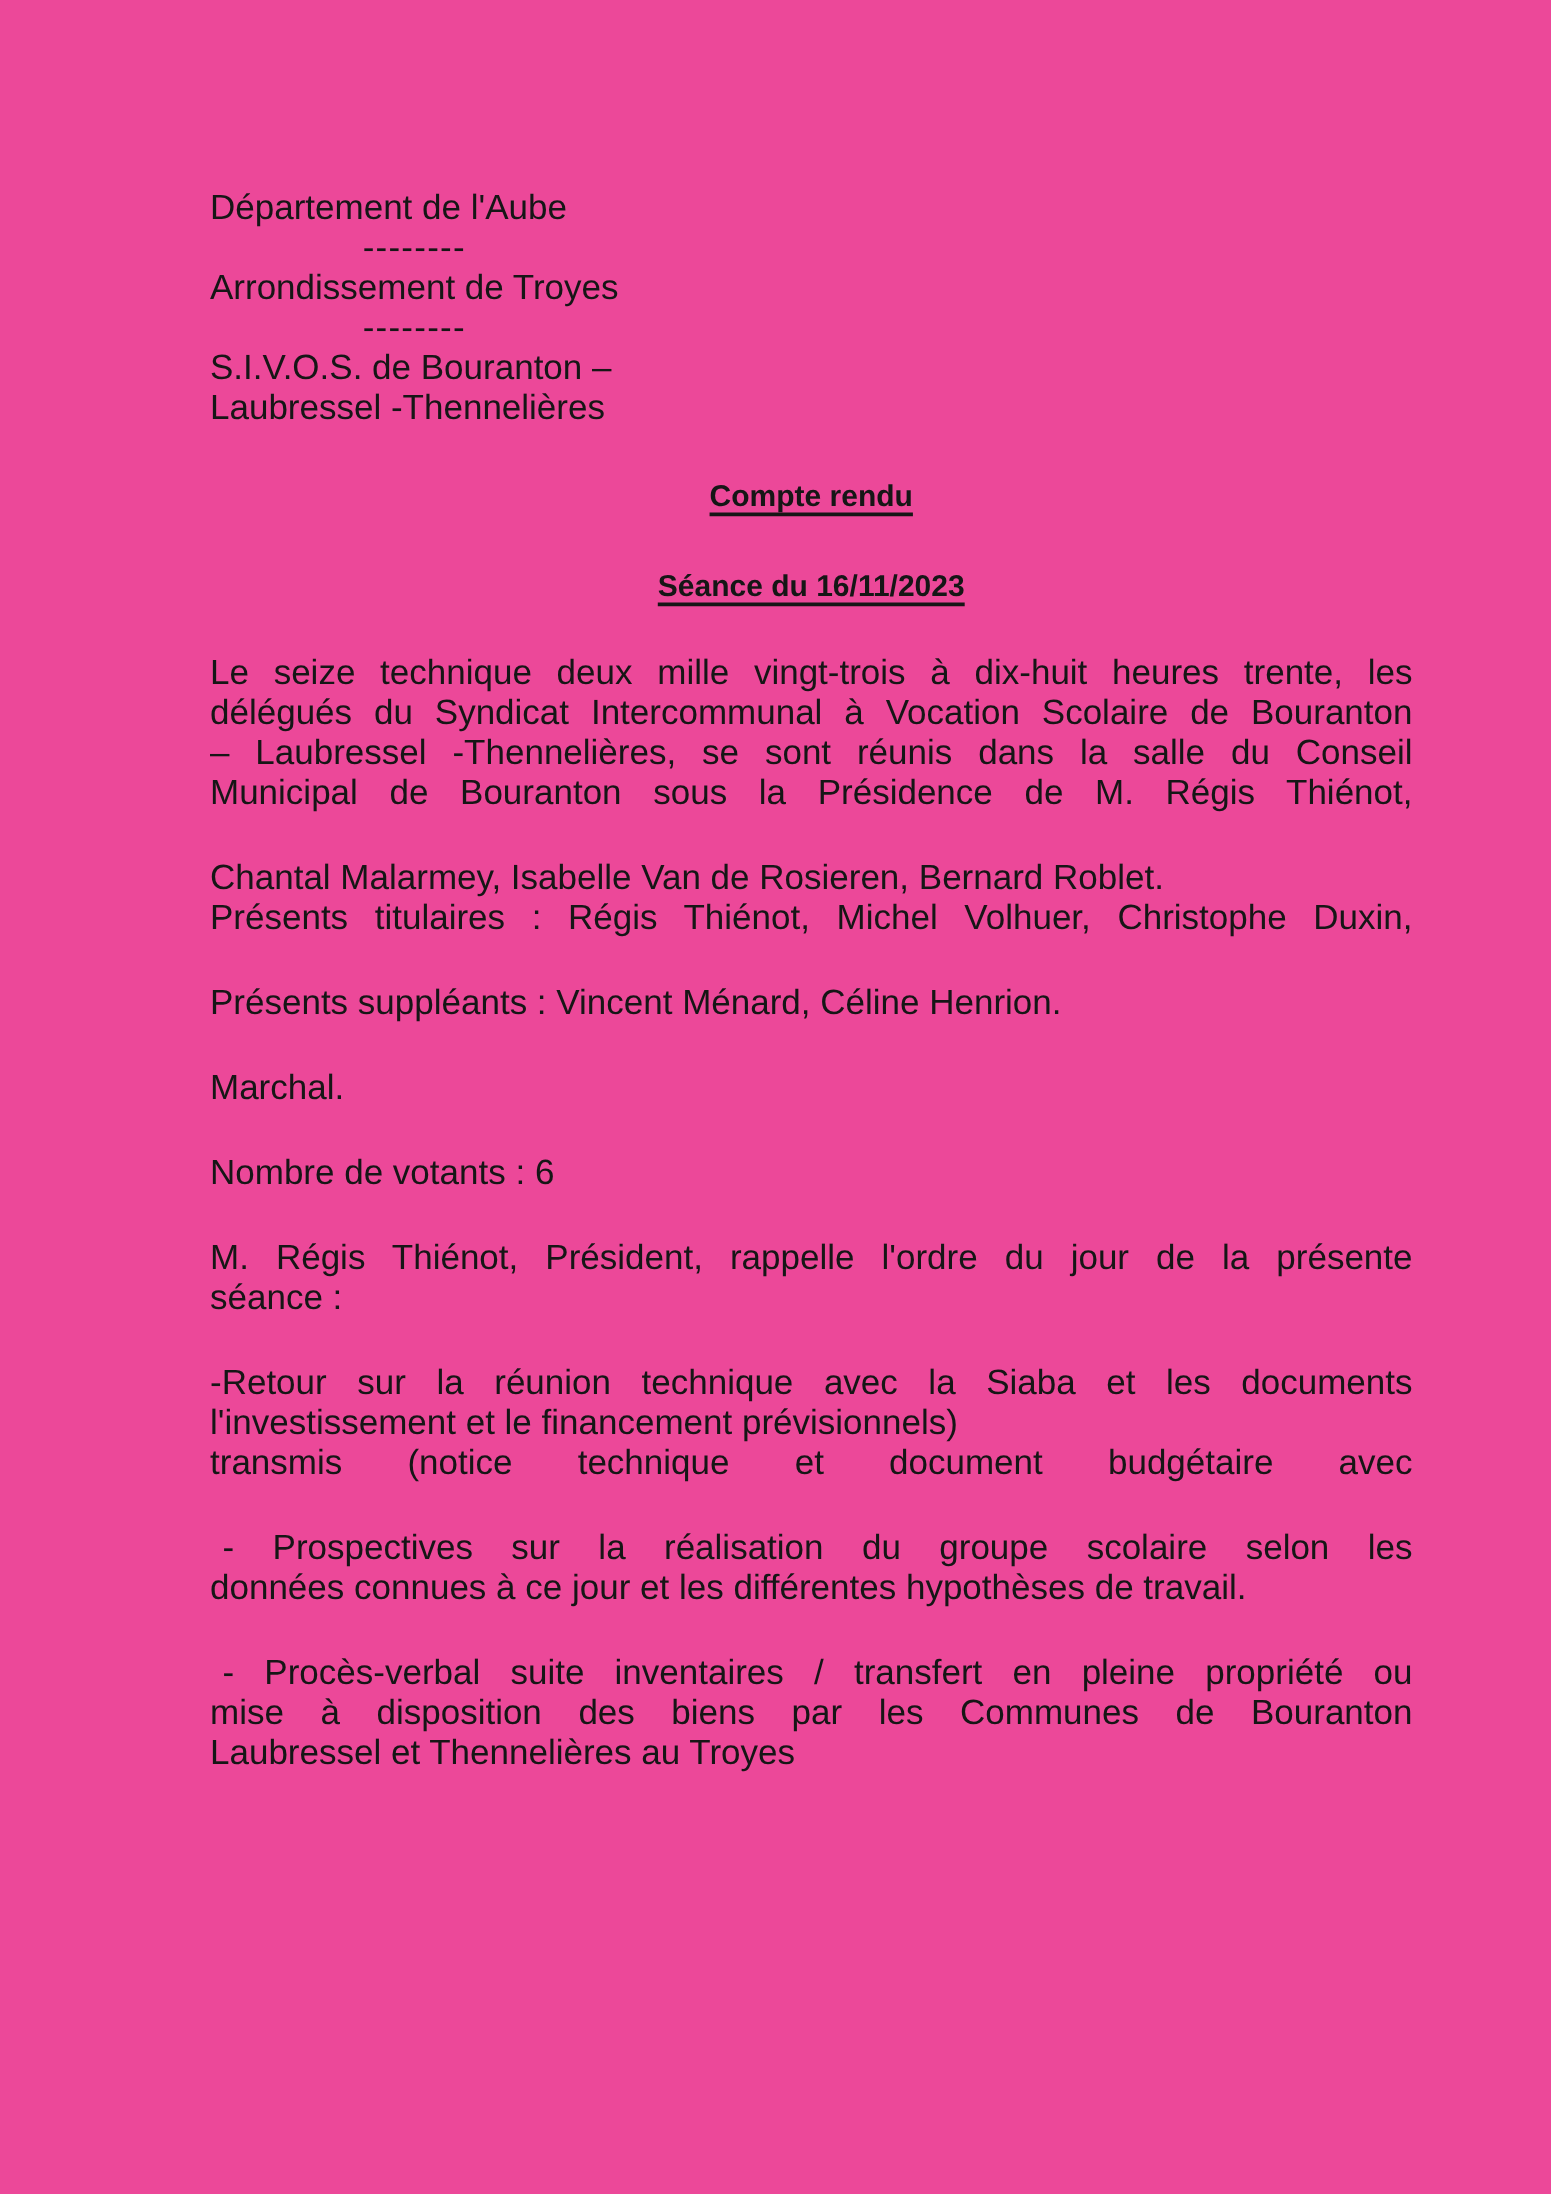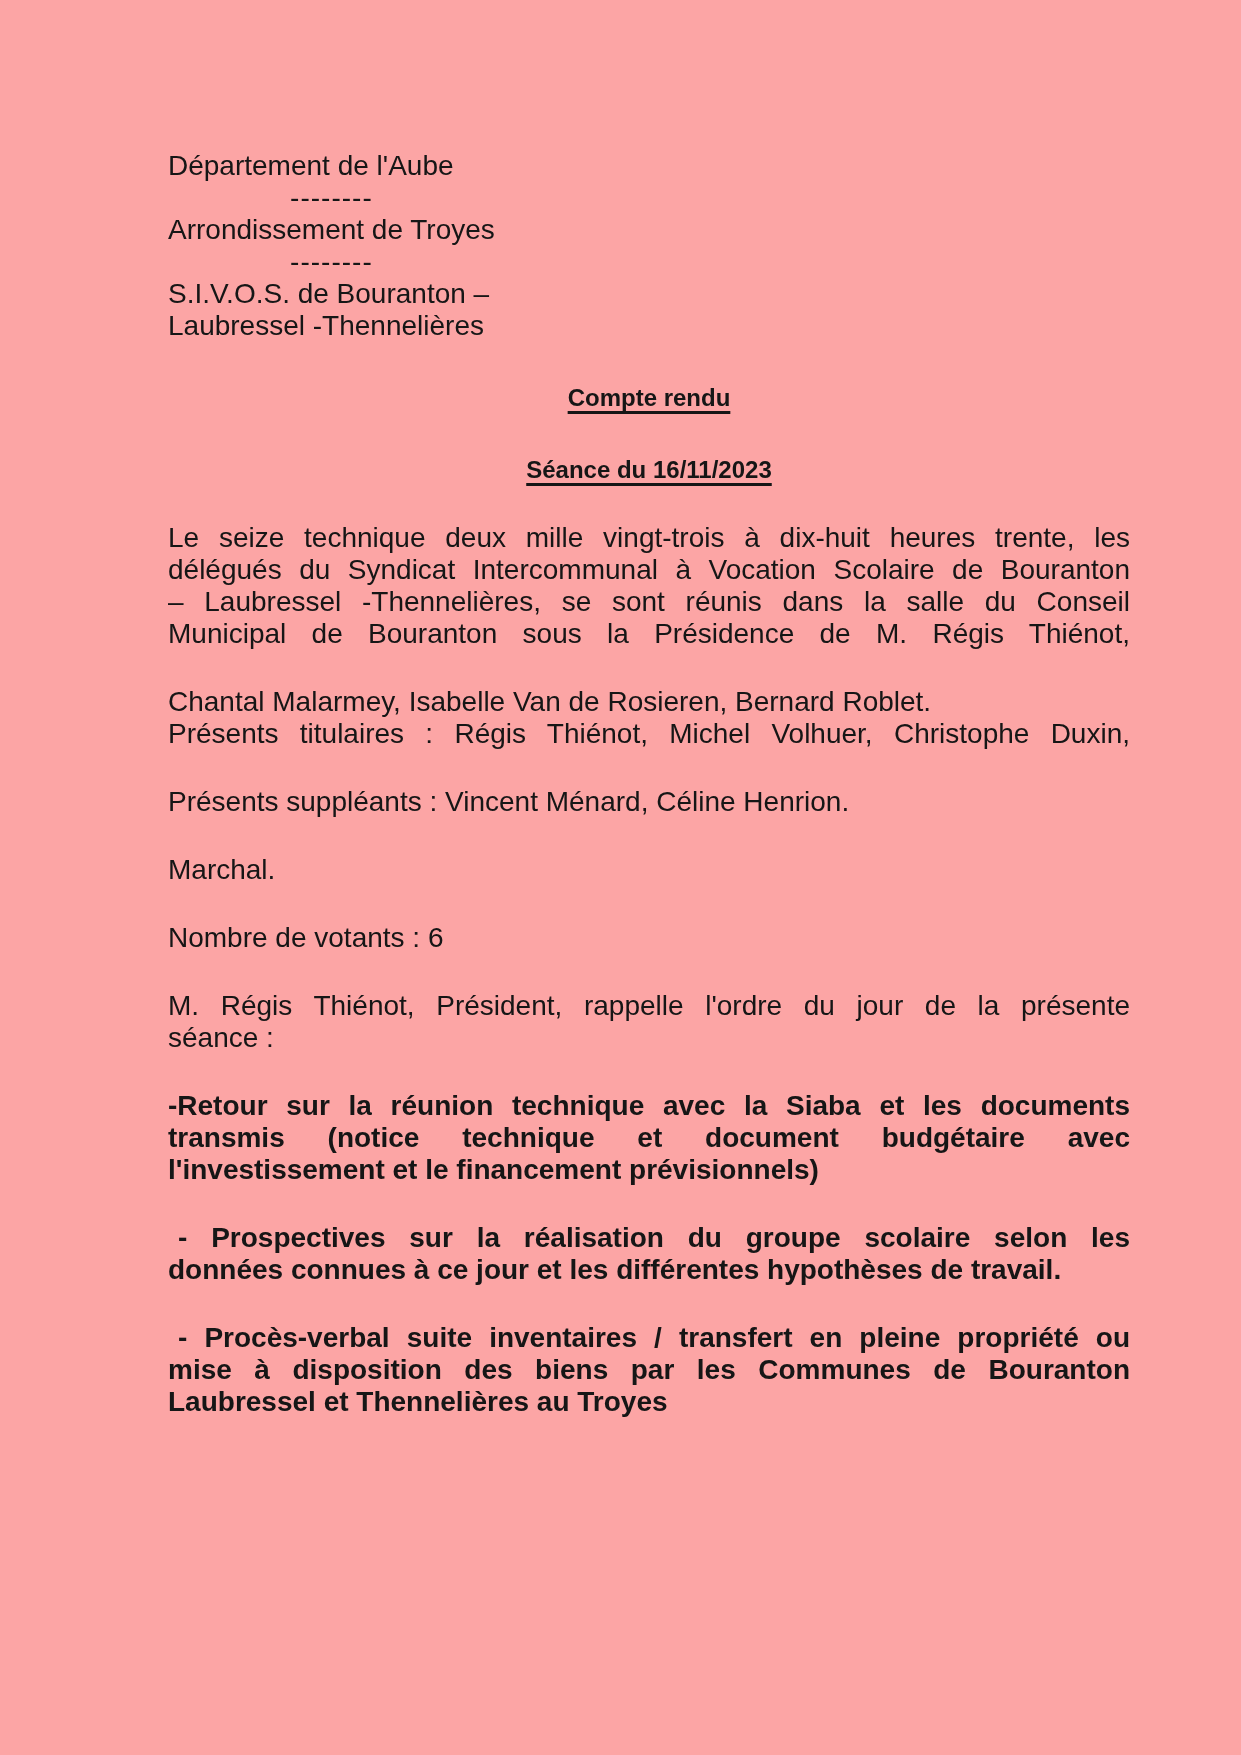--- a/index.html
+++ b/index.html
@@ -6,21 +6,21 @@
   html, body {
     margin: 0;
     padding: 0;
     background: #ffffff;
   }
   .page {
     position: relative;
     width: 1241px;
     min-height: 1755px;
     box-sizing: border-box;
-    background: #fca5a5;
+    background: #ec4899;
     color: #161616;
     font-family: "Liberation Sans", "DejaVu Sans", sans-serif;
     font-size: 28px;
     line-height: 32px;
     padding: 150px 111px 70px 168px;
     overflow: hidden;
   }
   
   .letterhead {
     display: inline-block;
@@ -47,21 +47,21 @@
     margin: 0 0 40px 0;
   }
   .subtitle {
     margin-bottom: 36px;
   }
   
   .para {
     margin: 0 0 36px 0;
   }
   .para.bold {
-    font-weight: bold;
+    font-weight: normal;
     margin-top: 36px;
   }
   .line {
     text-align: justify;
     text-align-last: justify;
   }
   .line.last {
     text-align-last: left;
   }
   .line.indent {
@@ -94,22 +94,22 @@
       </div>
       <div class="para">
         <div class="line last">Nombre de votants : 6</div>
       </div>
       <div class="para">
         <div class="line">M. Régis Thiénot, Président, rappelle l'ordre du jour de la présente</div>
         <div class="line last">séance :</div>
       </div>
       <div class="para bold">
         <div class="line">-Retour sur la réunion technique avec la Siaba et les documents</div>
+        <div class="line last">l'investissement et le financement prévisionnels)</div>
         <div class="line">transmis (notice technique et document budgétaire avec</div>
-        <div class="line last">l'investissement et le financement prévisionnels)</div>
       </div>
       <div class="para bold">
         <div class="line indent">- Prospectives sur la réalisation du groupe scolaire selon les</div>
         <div class="line last">données connues à ce jour et les différentes hypothèses de travail.</div>
       </div>
       <div class="para bold">
         <div class="line indent">- Procès-verbal suite inventaires / transfert en pleine propriété ou</div>
         <div class="line">mise à disposition des biens par les Communes de Bouranton</div>
         <div class="line last">Laubressel et Thennelières au Troyes</div>
       </div>

